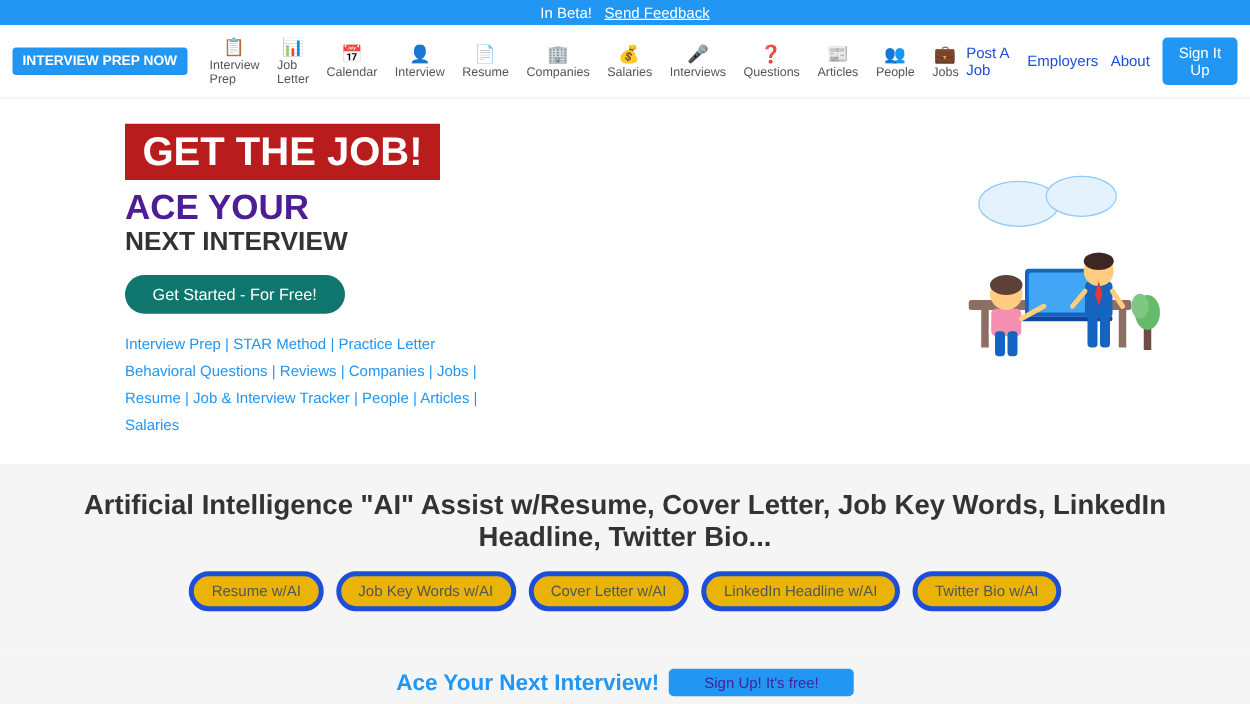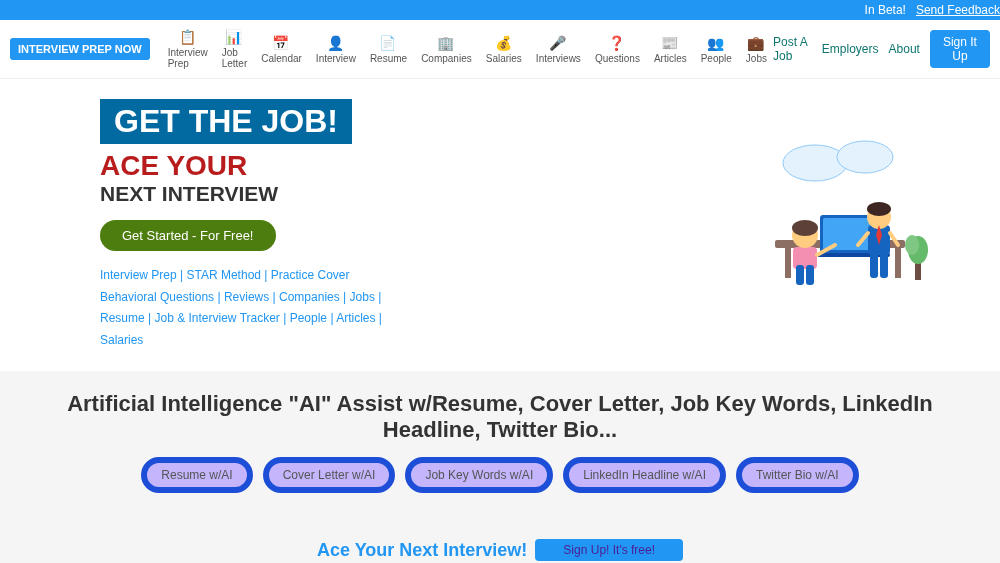--- a/index.html
+++ b/index.html
@@ -2,21 +2,21 @@
 <html><head>
   <meta charset="utf-8">
   <style>
     * { margin: 0; padding: 0; box-sizing: border-box; }
     body { font-family: Arial, sans-serif; font-size: 13px; background: #fff; width: 1000px; overflow-x: hidden; }
 
     
     .beta-bar {
       background: #2196f3;
       color: #fff;
-      text-align: right;
+      text-align: center;
       font-size: 12px;
       padding: 3px 0;
     }
     .beta-bar a { color: #fff; text-decoration: underline; cursor: pointer; }
 
     
     .nav {
       display: flex;
       align-items: center;
       justify-content: space-between;
@@ -39,21 +39,21 @@
       flex-direction: column;
       align-items: center;
       font-size: 10px;
       color: #555;
       padding: 3px 6px;
       cursor: pointer;
       gap: 2px;
     }
     .nav-item .icon { font-size: 14px; }
     .nav-right { display: flex; align-items: center; gap: 10px; }
-    .nav-right a { font-size: 12px; color: #0f766e; text-decoration: none; cursor: pointer; }
+    .nav-right a { font-size: 12px; color: #1d4ed8; text-decoration: none; cursor: pointer; }
     .btn-signup {
       background: #2196f3;
       color: #fff;
       border: none;
       padding: 5px 12px;
       border-radius: 4px;
       font-size: 12px;
       cursor: pointer;
     }
 
@@ -61,41 +61,41 @@
     .hero {
       background: #fff;
       display: flex;
       align-items: center;
       justify-content: space-between;
       padding: 20px 60px 20px 100px;
       min-height: 240px;
     }
     .hero-left { flex: 1; }
     .hero-headline {
-      background: #0369a1;
+      background: #b91c1c;
       color: #fff;
       display: inline-block;
       font-size: 32px;
       font-weight: bold;
       padding: 4px 14px;
       margin-bottom: 6px;
     }
     .hero-sub1 {
       font-size: 28px;
-      color: #b91c1c;
+      color: #4c1d95;
       font-weight: bold;
     }
     .hero-sub2 {
       font-size: 21px;
       color: #333;
       font-weight: bold;
       margin-bottom: 14px;
     }
     .btn-get-started {
-      background: #4d7c0f;
+      background: #0f766e;
       color: #fff;
       border: none;
       padding: 8px 22px;
       border-radius: 20px;
       font-size: 13px;
       cursor: pointer;
       margin-bottom: 14px;
       display: inline-block;
     }
     .hero-links {
@@ -127,26 +127,26 @@
       text-align: center;
     }
     .ai-tabs {
       display: flex;
       gap: 10px;
       justify-content: center;
       flex-wrap: wrap;
       margin-bottom: 10px;
     }
     .ai-tab {
-      border: 6px solid #1d4ed8;
+      border: 4px solid #1d4ed8;
       border-radius: 20px;
       padding: 5px 14px;
       font-size: 12px;
       cursor: pointer;
-      background: #c4b5fd;
+      background: #eab308;
       color: #555;
     }
 
     
     .interview-section {
       padding: 16px 40px;
       background: #f5f5f5;
       text-align: center;
     }
     .interview-title-row {
@@ -243,21 +243,21 @@
 </nav>
 
 <div class="hero">
   <div class="hero-left">
     <div class="hero-headline">GET THE JOB!</div><br>
     <div class="hero-sub1">ACE YOUR</div>
     <div class="hero-sub2">NEXT INTERVIEW</div>
     <button class="btn-get-started">Get Started - For Free!</button>
     <div class="hero-links">
       <div>
-        <a>Interview Prep</a> | <a>STAR Method</a> | <a>Practice Cover</a>
+        <a>Interview Prep</a> | <a>STAR Method</a> | <a>Practice Letter</a>
       </div>
       <div>
         <a>Behavioral Questions</a> | <a>Reviews</a> | <a>Companies</a> | <a>Jobs</a> |
       </div>
       <div>
         <a>Resume</a> | <a>Job &amp; Interview Tracker</a> | <a>People</a> | <a>Articles</a> |
       </div>
       <div>
         <a>Salaries</a>
       </div>
@@ -307,22 +307,22 @@
       <ellipse cx="198" cy="115" rx="10" ry="14" fill="#66bb6a"></ellipse>
       <ellipse cx="192" cy="110" rx="7" ry="10" fill="#81c784"></ellipse>
     </svg>
   </div>
 </div>
 
 <div class="ai-section">
   <div class="ai-title">Artificial Intelligence "AI" Assist w/Resume, Cover Letter, Job Key Words, LinkedIn Headline, Twitter Bio...</div>
   <div class="ai-tabs" id="ai-tabs-container">
       <div class="ai-tab">Resume w/AI</div>
+      <div class="ai-tab">Job Key Words w/AI</div>
       <div class="ai-tab">Cover Letter w/AI</div>
-      <div class="ai-tab">Job Key Words w/AI</div>
       <div class="ai-tab">LinkedIn Headline w/AI</div>
       <div class="ai-tab">Twitter Bio w/AI</div>
     </div>
 </div>
 
 <div class="interview-section">
   <div class="interview-title-row">
     <span class="interview-title">Ace Your Next Interview!</span>
     <button class="btn-signup-free">Sign Up! It's free!</button>
   </div>

